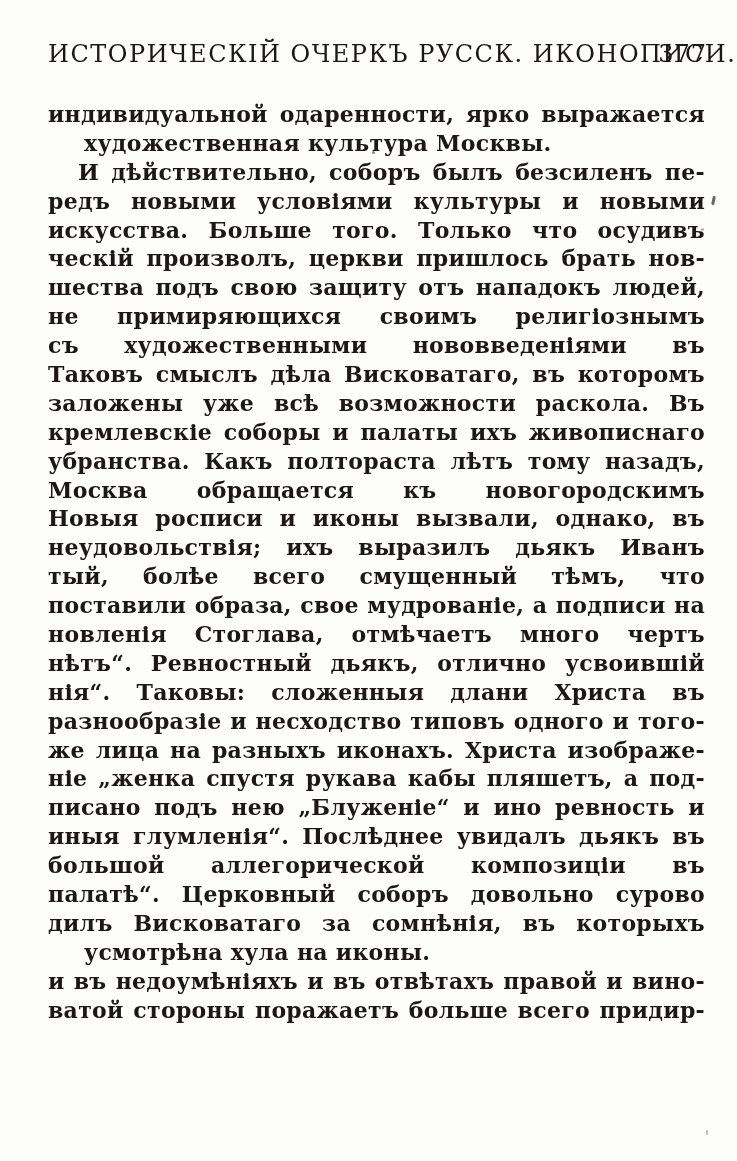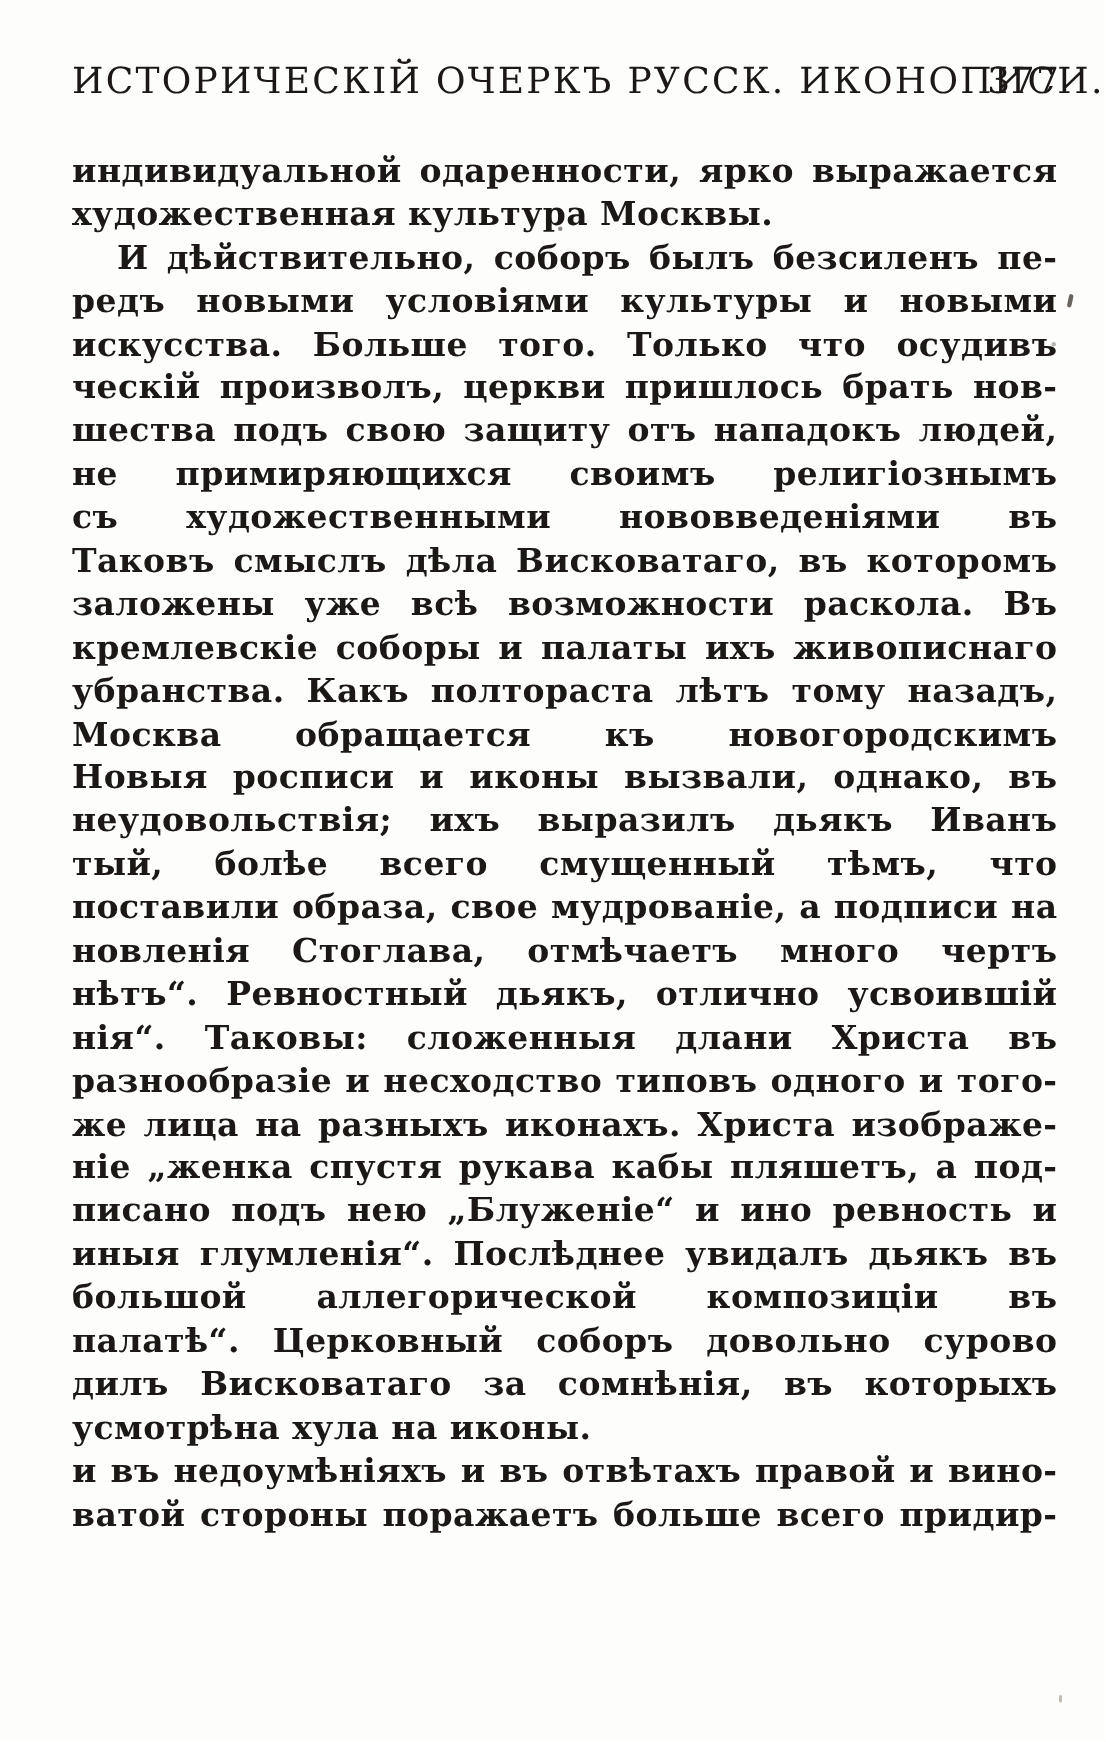--- a/index.html
+++ b/index.html
@@ -52,20 +52,21 @@
     white-space: normal;
     font-weight: bold;
   }
   .line.just {
     text-align: justify;
     text-align-last: justify;
   }
   .line.left {
     text-align: left;
     text-align-last: left;
+    margin-left: 36px;
   }
   .line.indent {
     text-indent: 30px;
   }
   
   .speck {
     position: absolute;
     background: #6b6560;
   }
   .speck-apostrophe {

